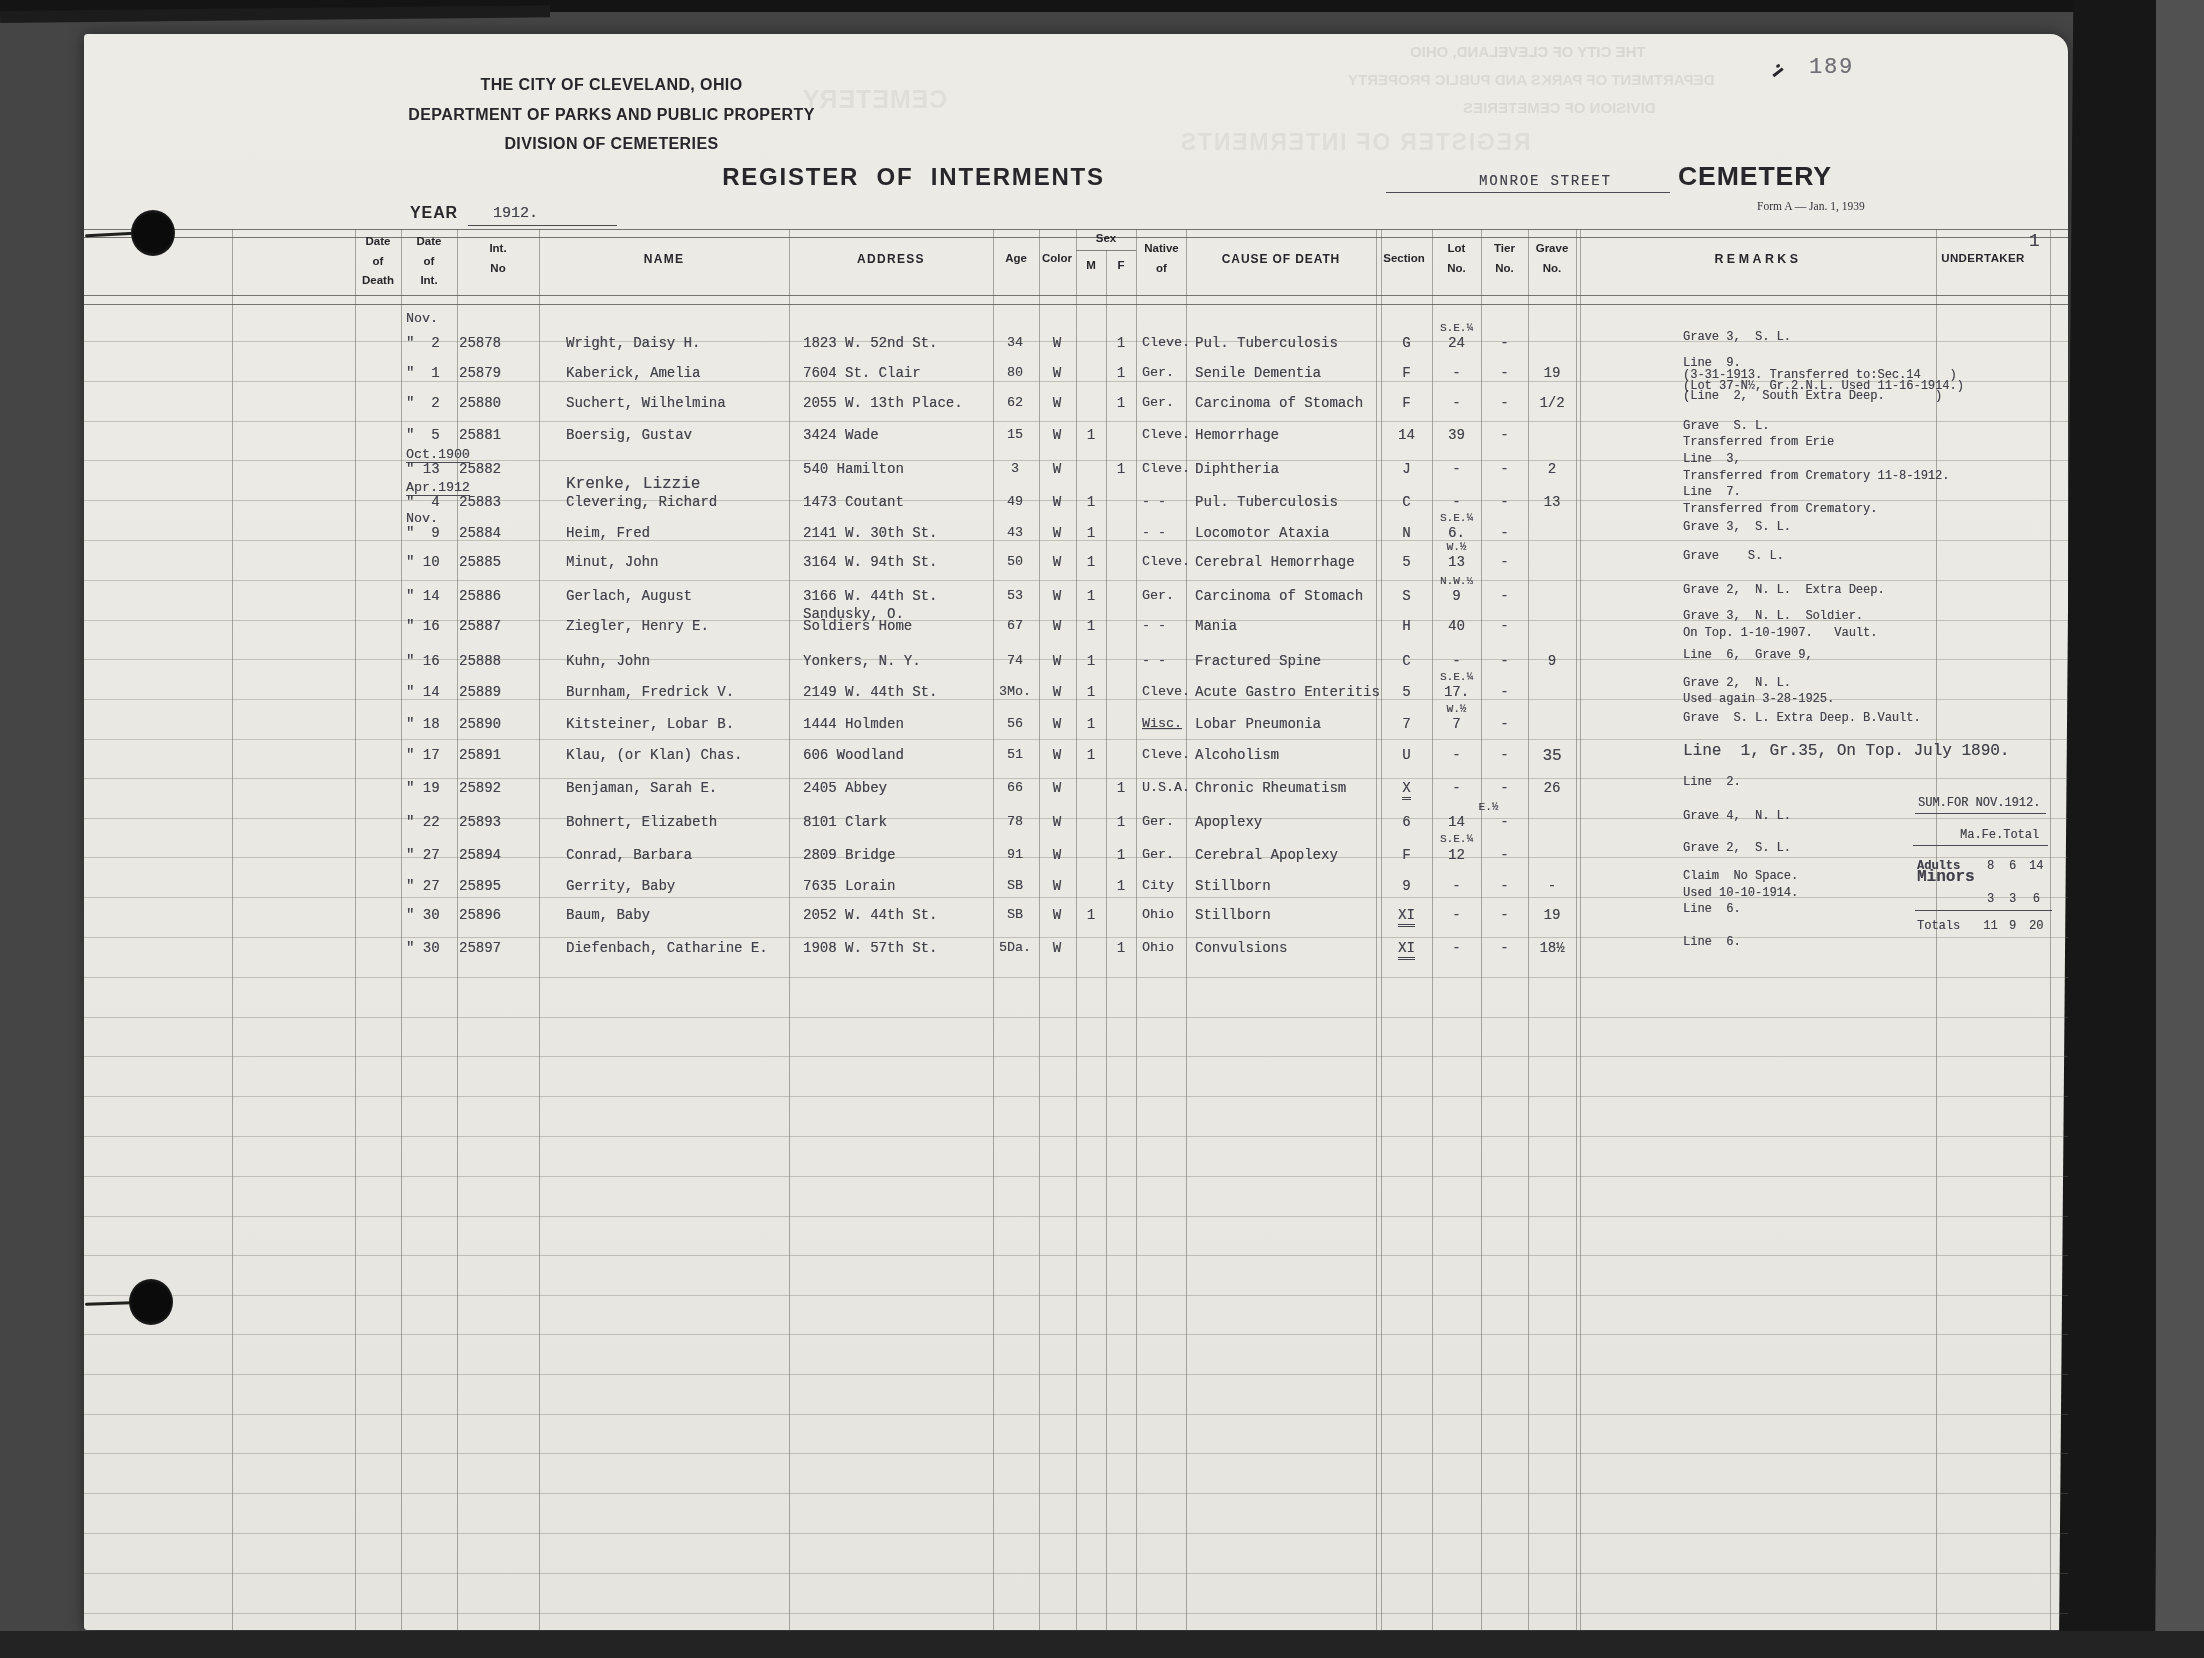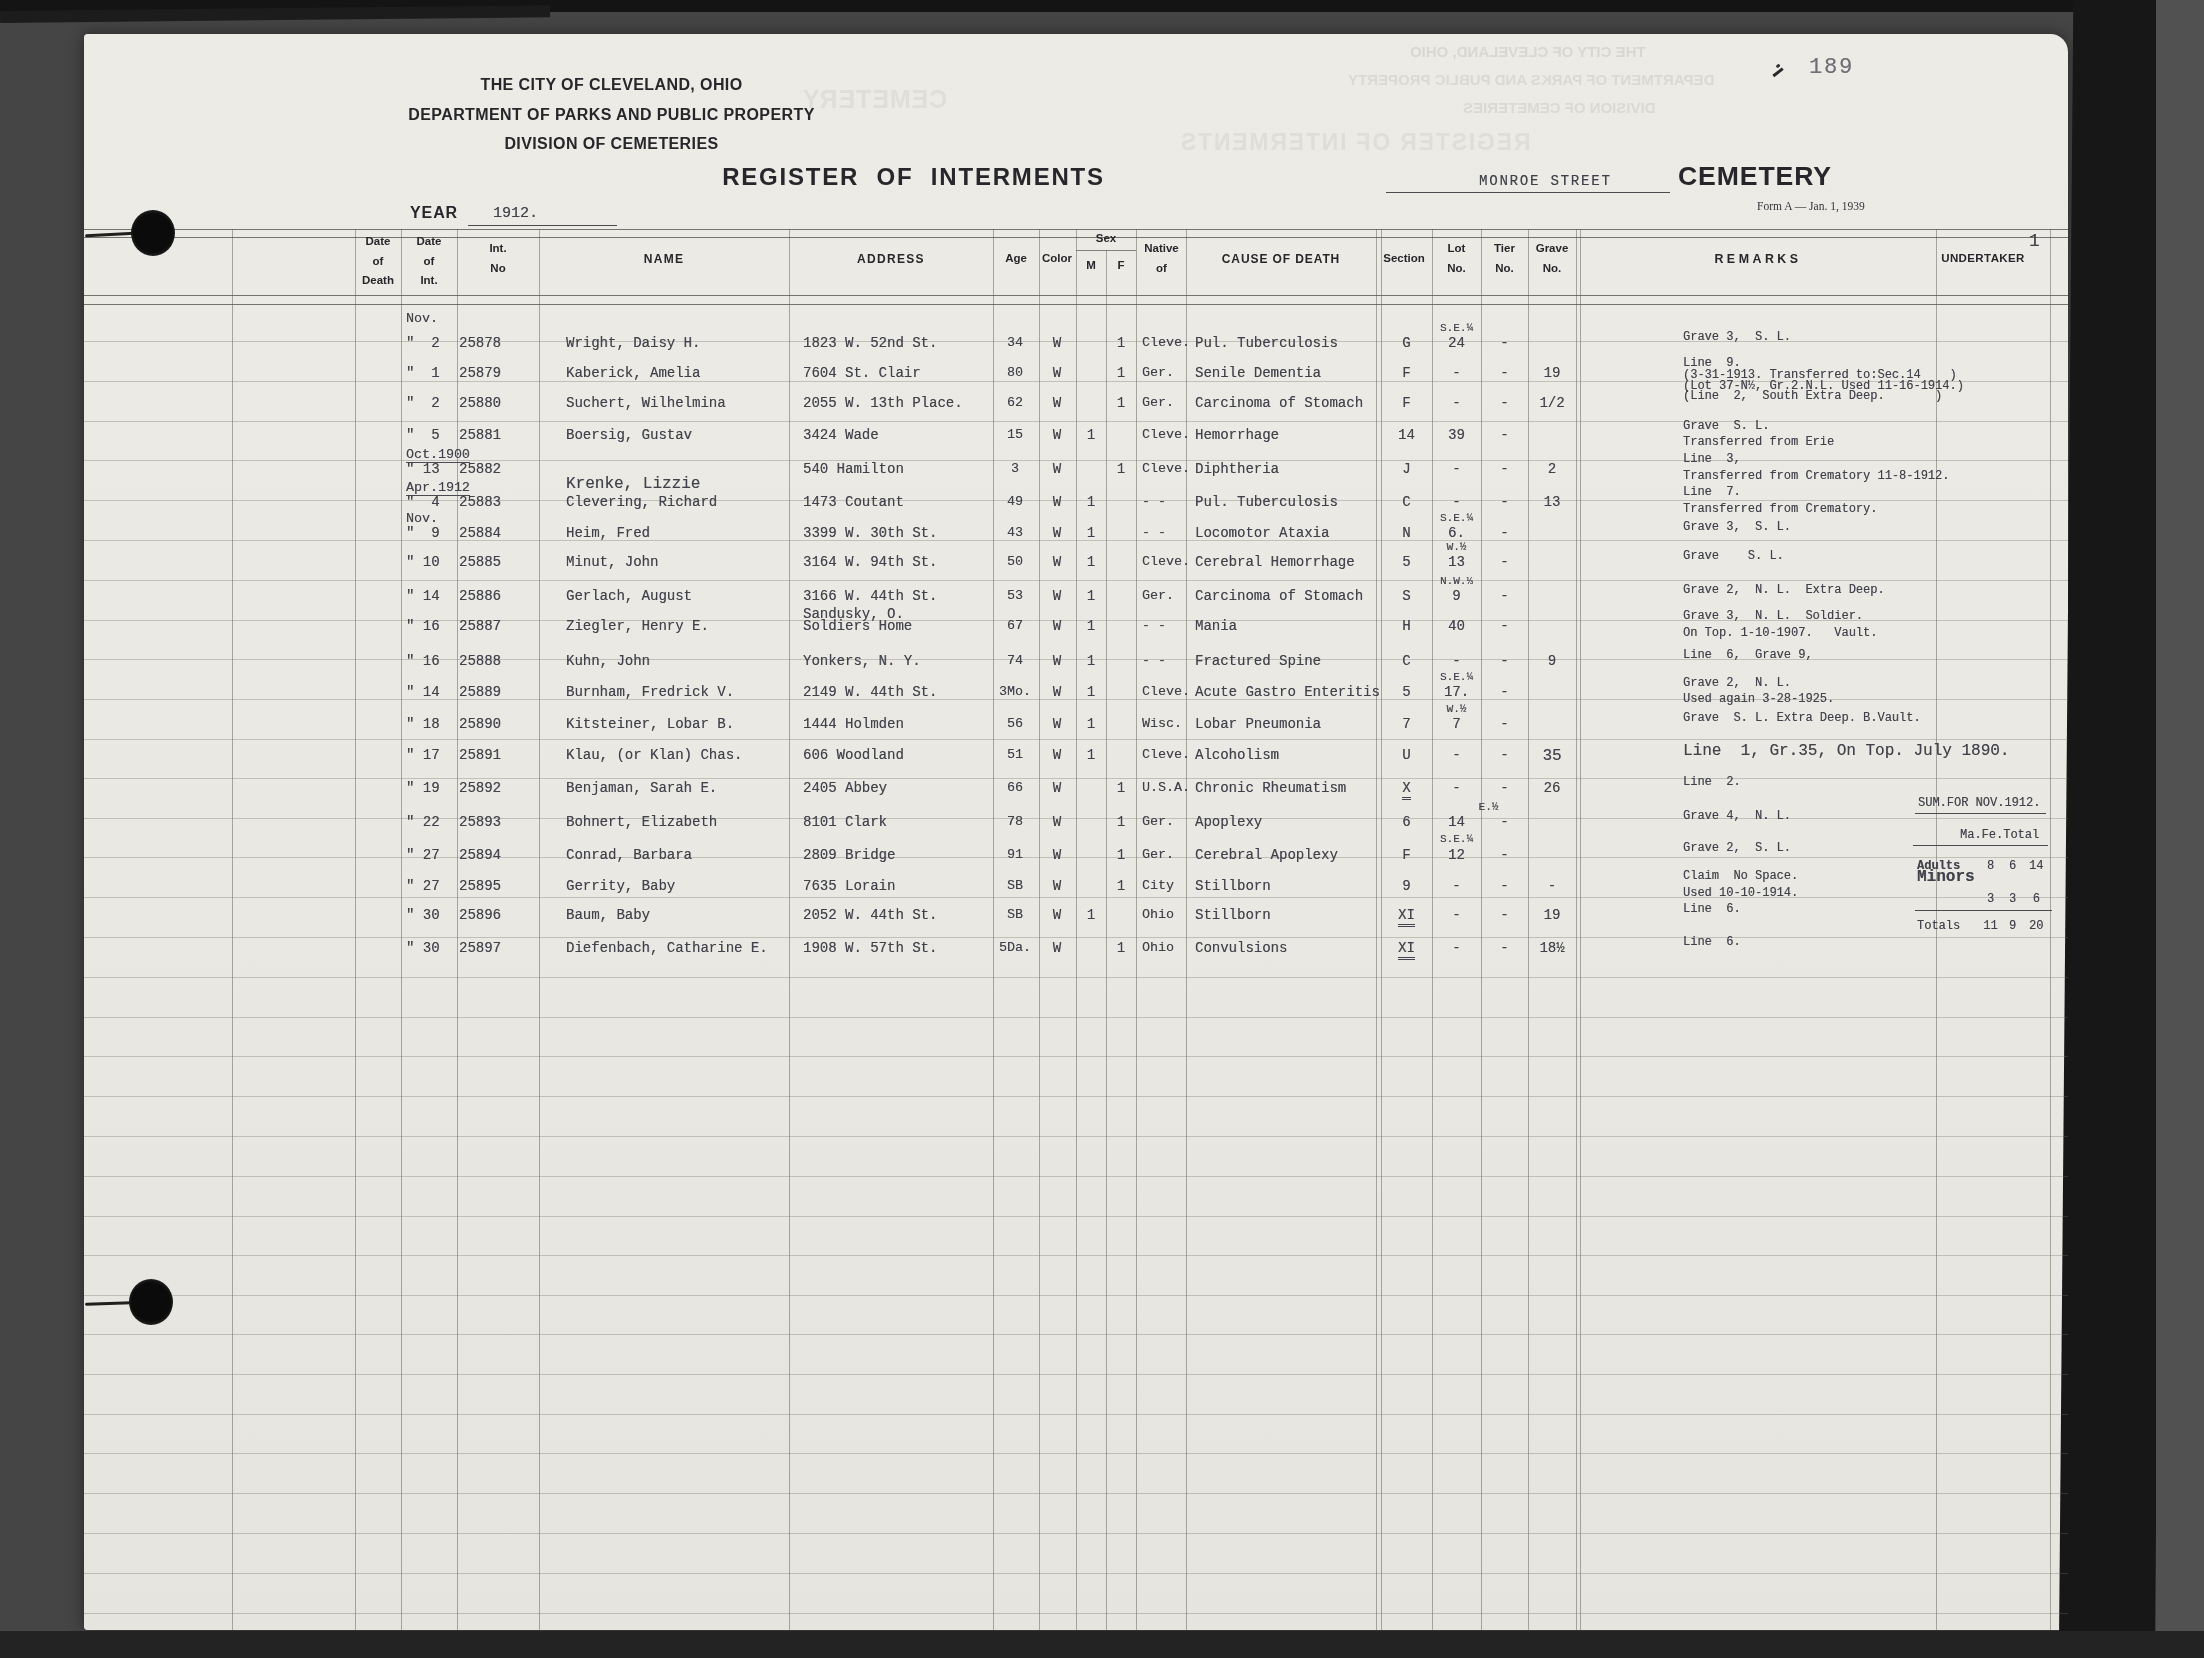--- a/index.html
+++ b/index.html
@@ -245,21 +245,21 @@
       <div class="abs t ctr" style="left: 1381px; top: 494px; width: 51px; font-size: 14px;"><span>C</span></div>
       <div class="abs t ctr" style="left: 1432px; top: 494px; width: 49px; font-size: 14px;">-</div>
       <div class="abs t ctr" style="left: 1481px; top: 494px; width: 47px; font-size: 14px;">-</div>
       <div class="abs t ctr" style="left: 1528px; top: 494px; width: 48px; font-size: 14px;">13</div>
       <div class="abs t" style="left: 1683px; top: 485px; font-size: 12px;">Line  7.</div>
       <div class="abs t" style="left: 1683px; top: 502px; font-size: 12px;">Transferred from Crematory.</div>
       <div class="abs t" style="left: 406px; top: 511px; font-size: 13.3px;">Nov.</div>
       <div class="abs t" style="left: 406px; top: 525px; font-size: 14px;">"  9</div>
       <div class="abs t" style="left: 459px; top: 525px; font-size: 14px;">25884</div>
       <div class="abs t" style="left: 566px; top: 525px; font-size: 14px;">Heim, Fred</div>
-      <div class="abs t" style="left: 803px; top: 525px; font-size: 14px;">3399 W. 30th St.</div>
+      <div class="abs t" style="left: 803px; top: 525px; font-size: 14px;">2141 W. 30th St.</div>
       <div class="abs t ctr" style="left: 991px; top: 525px; width: 48px; font-size: 13.3px;">43</div>
       <div class="abs t ctr" style="left: 1039px; top: 525px; width: 36px; font-size: 14px;">W</div>
       <div class="abs t ctr" style="left: 1076px; top: 525px; width: 30px; font-size: 14px;">1</div>
       <div class="abs t" style="left: 1142px; top: 525px; font-size: 13.3px;">- -</div>
       <div class="abs t" style="left: 1195px; top: 525px; font-size: 14px;">Locomotor Ataxia</div>
       <div class="abs t ctr" style="left: 1381px; top: 525px; width: 51px; font-size: 14px;"><span>N</span></div>
       <div class="abs t ctr" style="left: 1432px; top: 512px; width: 49px; font-size: 11px;">S.E.¼</div>
       <div class="abs t ctr" style="left: 1432px; top: 525px; width: 49px; font-size: 14px;">6.</div>
       <div class="abs t ctr" style="left: 1481px; top: 525px; width: 47px; font-size: 14px;">-</div>
       <div class="abs t" style="left: 1683px; top: 520px; font-size: 12px;">Grave 3,  S. L.</div>
@@ -335,21 +335,21 @@
       <div class="abs t ctr" style="left: 1481px; top: 684px; width: 47px; font-size: 14px;">-</div>
       <div class="abs t" style="left: 1683px; top: 676px; font-size: 12px;">Grave 2,  N. L.</div>
       <div class="abs t" style="left: 1683px; top: 692px; font-size: 12px;">Used again 3-28-1925.</div>
       <div class="abs t" style="left: 406px; top: 716px; font-size: 14px;">" 18</div>
       <div class="abs t" style="left: 459px; top: 716px; font-size: 14px;">25890</div>
       <div class="abs t" style="left: 566px; top: 716px; font-size: 14px;">Kitsteiner, Lobar B.</div>
       <div class="abs t" style="left: 803px; top: 716px; font-size: 14px;">1444 Holmden</div>
       <div class="abs t ctr" style="left: 991px; top: 716px; width: 48px; font-size: 13.3px;">56</div>
       <div class="abs t ctr" style="left: 1039px; top: 716px; width: 36px; font-size: 14px;">W</div>
       <div class="abs t ctr" style="left: 1076px; top: 716px; width: 30px; font-size: 14px;">1</div>
-      <div class="abs t" style="left: 1142px; top: 716px; font-size: 13.3px;">Wisc.</div>
+      <div class="abs t" style="left: 1142px; top: 716px; font-size: 13.3px; text-decoration: underline;">Wisc.</div>
       <div class="abs t" style="left: 1195px; top: 716px; font-size: 14px;">Lobar Pneumonia</div>
       <div class="abs t ctr" style="left: 1381px; top: 716px; width: 51px; font-size: 14px;"><span>7</span></div>
       <div class="abs t ctr" style="left: 1432px; top: 703px; width: 49px; font-size: 11px;">W.½</div>
       <div class="abs t ctr" style="left: 1432px; top: 716px; width: 49px; font-size: 14px;">7</div>
       <div class="abs t ctr" style="left: 1481px; top: 716px; width: 47px; font-size: 14px;">-</div>
       <div class="abs t" style="left: 1683px; top: 711px; font-size: 12px;">Grave  S. L. Extra Deep. B.Vault.</div>
       <div class="abs t" style="left: 406px; top: 747px; font-size: 14px;">" 17</div>
       <div class="abs t" style="left: 459px; top: 747px; font-size: 14px;">25891</div>
       <div class="abs t" style="left: 566px; top: 747px; font-size: 14px;">Klau, (or Klan) Chas.</div>
       <div class="abs t" style="left: 803px; top: 747px; font-size: 14px;">606 Woodland</div>

